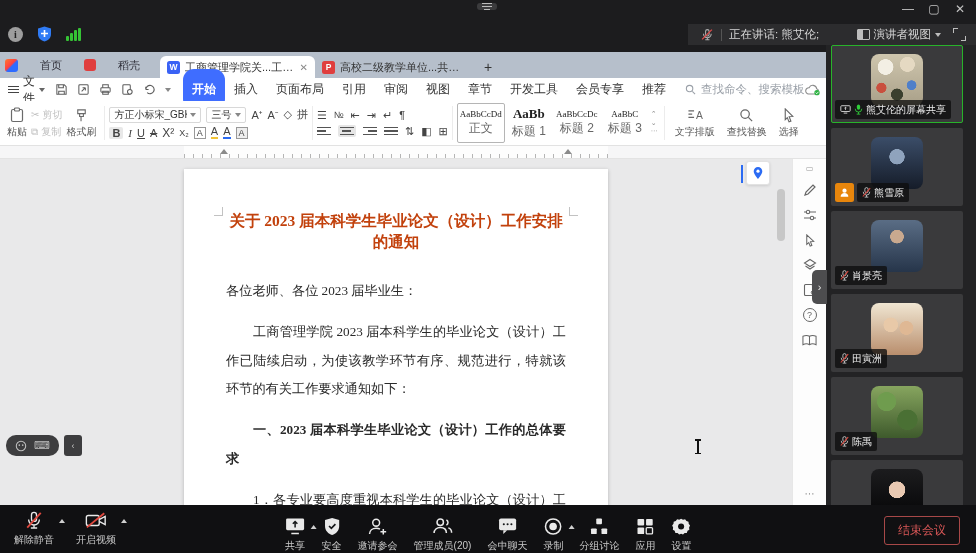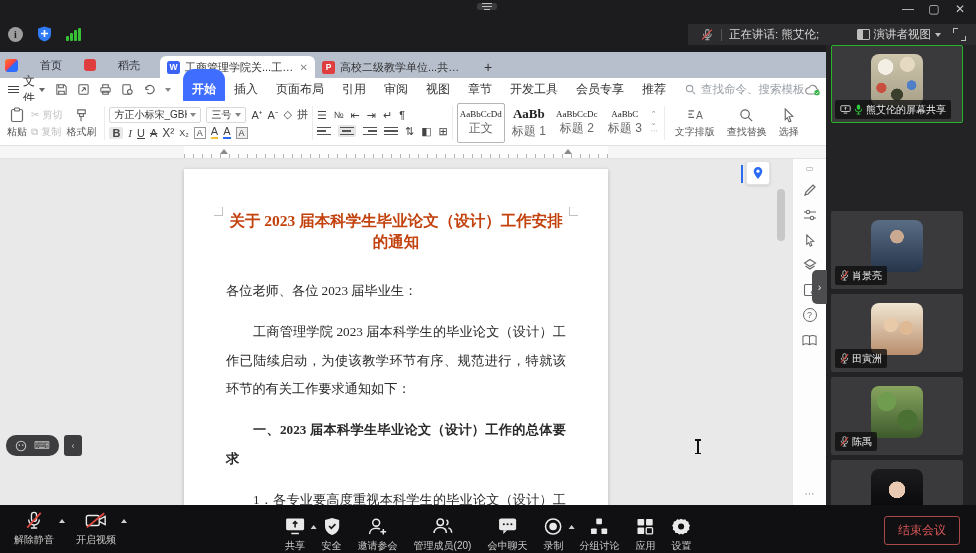--- a/index.html
+++ b/index.html
@@ -497,20 +497,39 @@
             </svg>
           <svg width="9" height="11" viewBox="0 0 12 15">
               <rect x="3.8" y="0.8" width="4.4" height="7" rx="2.2" fill="#2fce3a"></rect>
               <path d="M1.5 6.5 a4.5 4.5 0 0 0 9 0 M6 11 v2.5 M3.5 13.8 h5" stroke="#2fce3a" stroke-width="1.2" fill="none"></path>
             </svg>
           <span>熊艾伦的屏幕共享</span>
         </div>
       </div>
     </div>
 
+    <div class="tile" style="top:83px">
+      <div class="avatar av2"></div>
+      <div class="tl-row">
+        <div class="hostbadge">
+          <svg width="11" height="11" viewBox="0 0 12 12">
+              <circle cx="6" cy="4" r="2.3" fill="#fff"></circle>
+              <path d="M1.8 10.5 c0-2.6 1.9-4 4.2-4 s4.2 1.4 4.2 4 z" fill="#fff"></path>
+            </svg>
+        </div>
+        <div class="namechip">
+          <svg width="9" height="11" viewBox="0 0 12 15">
+              <rect x="3.8" y="0.8" width="4.4" height="7" rx="2.2" fill="none" stroke="#d8d8d8" stroke-width="1.1"></rect>
+              <path d="M1.5 6.5 a4.5 4.5 0 0 0 9 0 M6 11 v2.5 M3.5 13.8 h5" stroke="#d8d8d8" stroke-width="1.1" fill="none"></path>
+              <line x1="1" y1="13" x2="11" y2="1.5" stroke="#e0493f" stroke-width="1.4"></line>
+            </svg>
+          <span>熊雪原</span>
+        </div>
+      </div>
+    </div>
 
     <div class="tile" style="top:166px">
       <div class="avatar av3"></div>
       <div class="tl-row">
         <div class="namechip">
           <svg width="9" height="11" viewBox="0 0 12 15">
               <rect x="3.8" y="0.8" width="4.4" height="7" rx="2.2" fill="none" stroke="#d8d8d8" stroke-width="1.1"></rect>
               <path d="M1.5 6.5 a4.5 4.5 0 0 0 9 0 M6 11 v2.5 M3.5 13.8 h5" stroke="#d8d8d8" stroke-width="1.1" fill="none"></path>
               <line x1="1" y1="13" x2="11" y2="1.5" stroke="#e0493f" stroke-width="1.4"></line>
             </svg>

